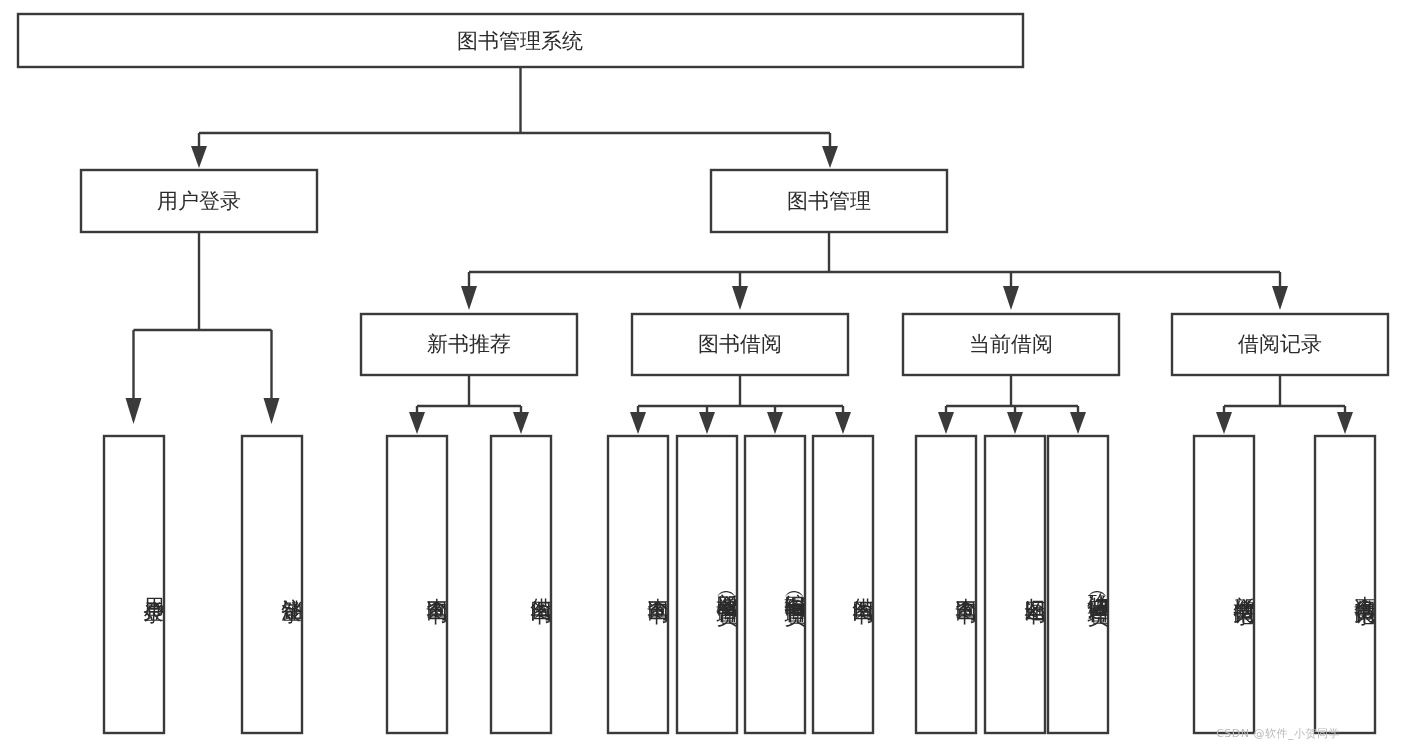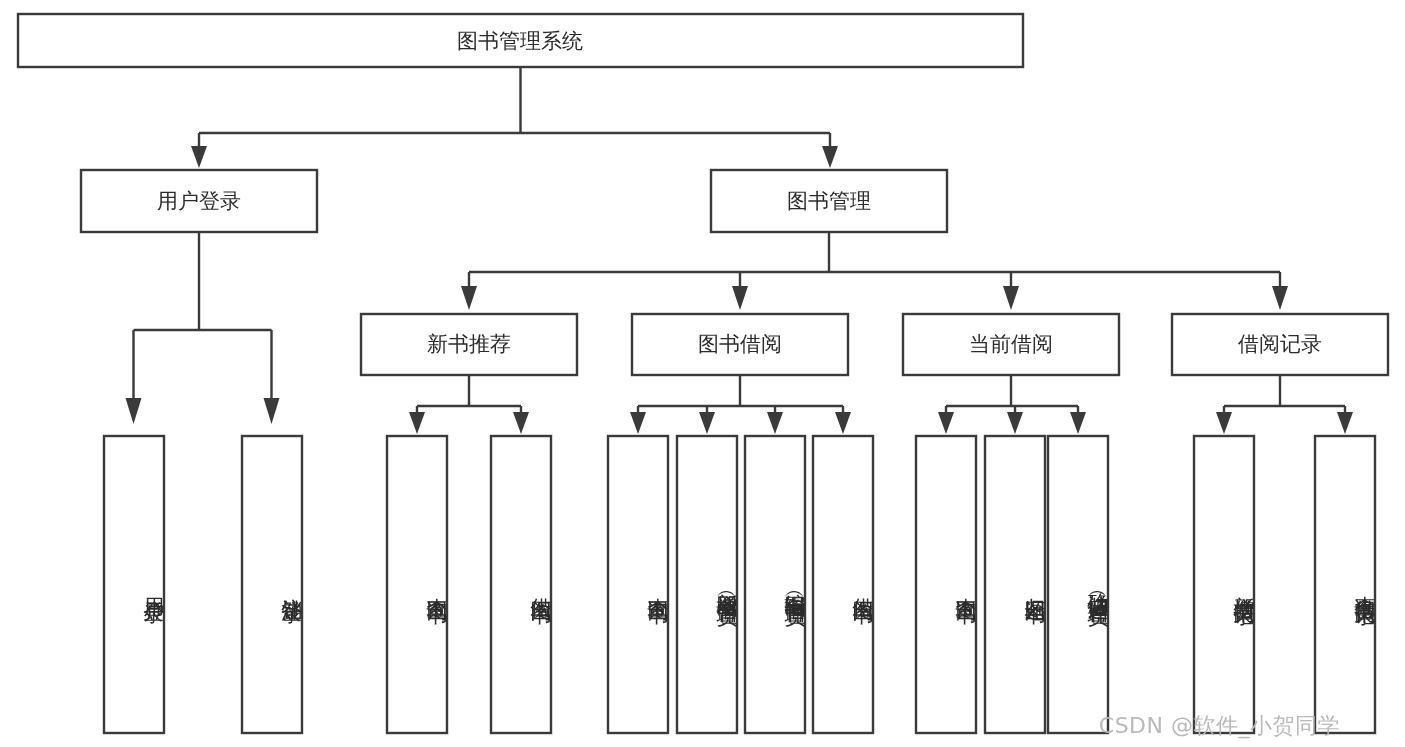--- a/index.html
+++ b/index.html
@@ -62,21 +62,21 @@
     display: flex;
     align-items: flex-start;
     justify-content: center;
     pointer-events: none;
   }
   .watermark {
     position: absolute;
     right: 8px;
     bottom: 6px;
     font-family: "DejaVu Sans", "Liberation Sans", sans-serif;
-    font-size: 22px;
+    font-size: 11px;
     color: #b9b9b9;
     white-space: nowrap;
     letter-spacing: 0.5px;
   }
 </style>
 </head>
 <body>
 
 <div id="diagram-root">
 

